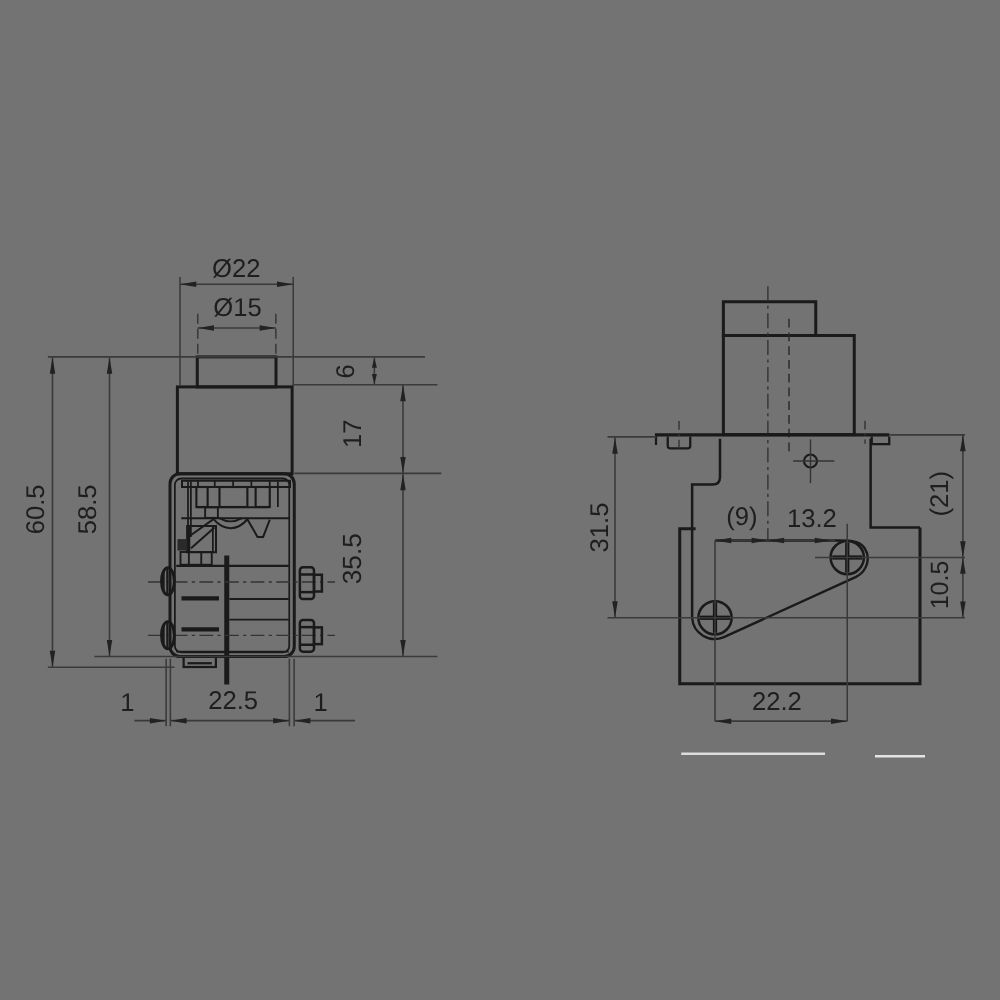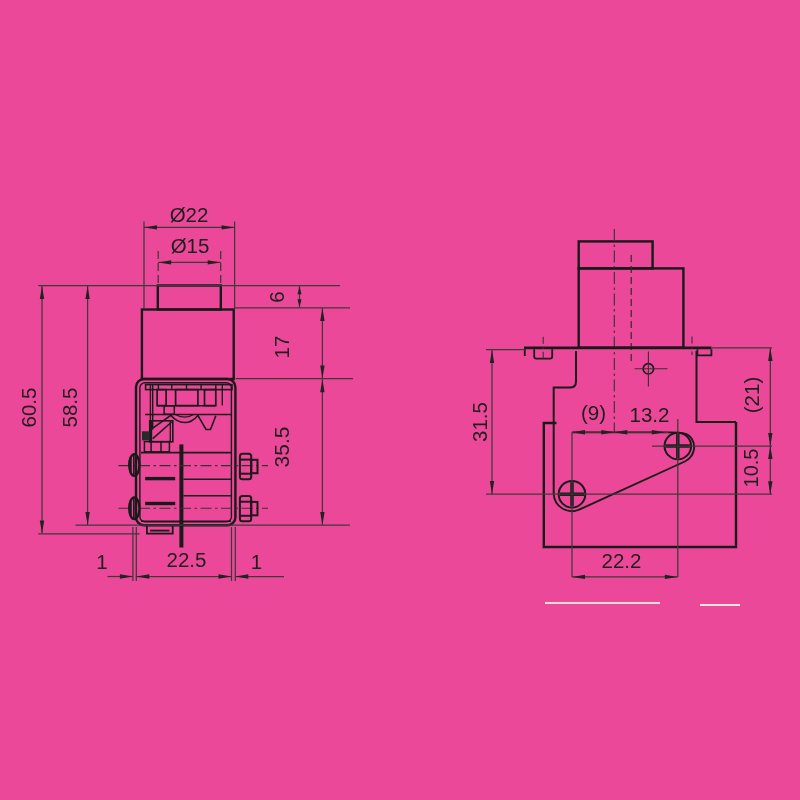--- a/index.html
+++ b/index.html
@@ -1,16 +1,16 @@
 <!DOCTYPE html>
 <html><head>
 <meta charset="utf-8">
 <style>
   html,body{margin:0;padding:0;background:#ffffff;}
-  .wrap{width:800px;height:800px;position:relative;background:#ec4899;}
+  .wrap{width:800px;height:800px;position:relative;background:#737373;}
   svg{position:absolute;top:0;left:0;}
   text{font-family:"Liberation Sans", sans-serif;fill:#1e1e1e;}
 </style>
 </head>
 <body>
 <div class="wrap">
 <svg width="800" height="800" viewBox="0 0 800 800">
 
 <g id="leftview" fill="none" stroke="#1a1a1a">
 

